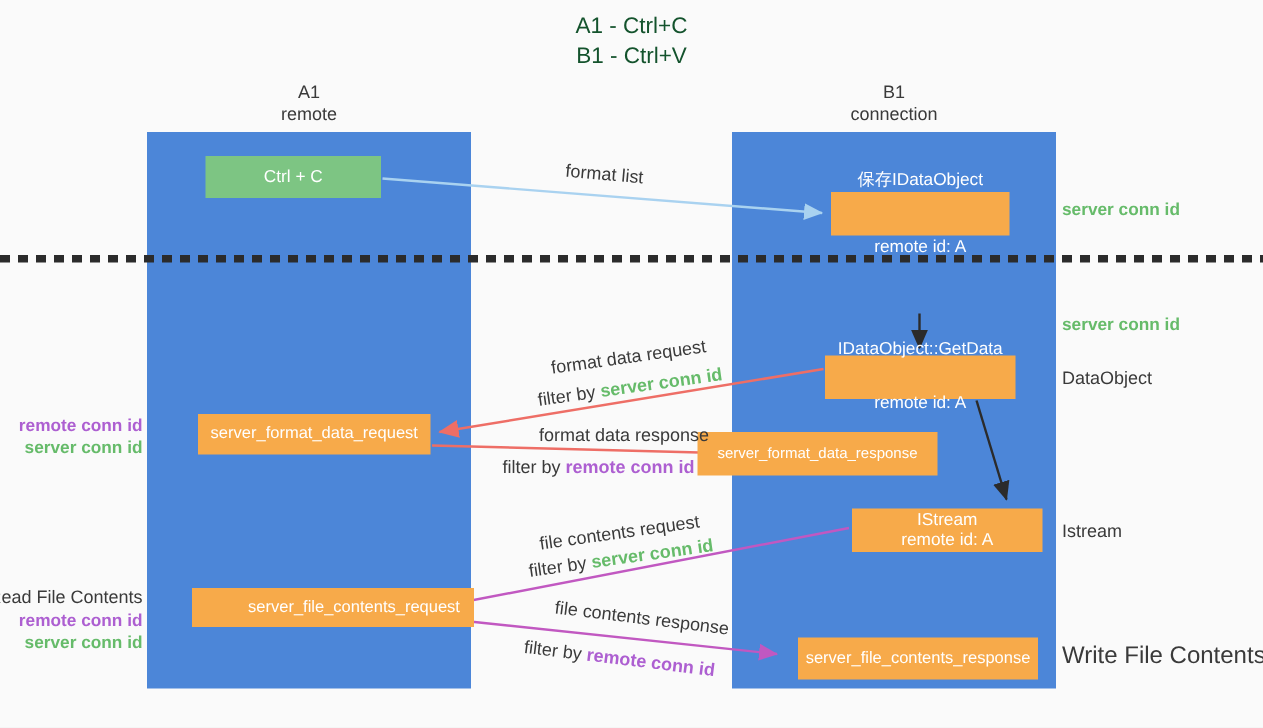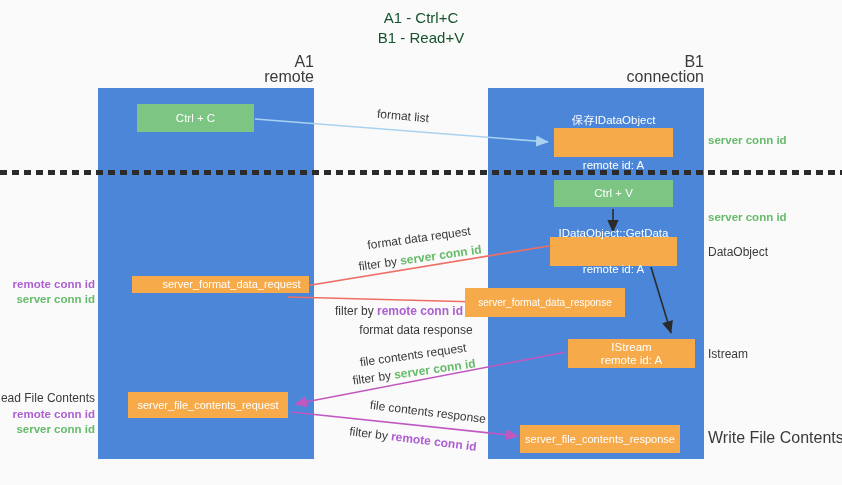--- a/index.html
+++ b/index.html
@@ -15,58 +15,58 @@
     --txt-dark:#3a3a3a;
   }
   html,body{margin:0;padding:0;}
   body{background:#e8e8e8;}
   .canvas{
     position:relative;width:842px;height:485px;background:#fafafa;
     font-family:"Liberation Sans",sans-serif;overflow:hidden;color:var(--txt-dark);
   }
   .col{position:absolute;top:88px;width:216px;height:371px;background:var(--blue);z-index:1;}
   #colA{left:98px;} #colB{left:488px;}
-  .col-header{position:absolute;top:54px;width:216px;text-align:right;font-size:16px;line-height:15px;z-index:2;}
+  .col-header{position:absolute;top:54px;width:216px;text-align:center;font-size:12px;line-height:15px;z-index:2;}
   #colA-header{left:98px;} #colB-header{left:488px;}
   .title{position:absolute;top:8px;left:0;width:100%;text-align:center;font-size:15px;line-height:20px;color:#14532d;z-index:2;}
   .dashline{position:absolute;left:0;top:170px;width:842px;height:5px;z-index:2;
     background:repeating-linear-gradient(90deg,#2b2b2b 0 7px,transparent 7px 12px);}
   svg.arrows{position:absolute;left:0;top:0;z-index:3;}
   .box{position:absolute;z-index:4;display:flex;flex-direction:column;align-items:center;justify-content:center;
     text-align:center;color:#fff;font-size:11.5px;line-height:13px;white-space:nowrap;}
   .green{background:var(--green);text-align:right;}
   .orange{background:var(--orange);}
   #box-ctrlc{left:137px;top:104px;width:117px;height:28px;}
   #box-save{left:554px;top:128px;width:119px;height:29px;gap:32px;}
   #box-ctrlv{left:554px;top:180px;width:119px;height:27px;}
   #box-getdata{left:550px;top:237px;width:127px;height:29px;gap:23px;}
-  #box-freq{left:132px;top:276px;width:155px;height:17px;font-size:11px;padding-left:22px;}
+  #box-freq{left:132px;top:276px;width:155px;height:27px;font-size:11px;}
   #box-fres{left:465px;top:288px;width:160px;height:29px;font-size:10px;text-align:right;}
   #box-istream{left:568px;top:339px;width:127px;height:29px;}
-  #box-filereq{left:128px;top:392px;width:160px;height:26px;font-size:11px;}
-  #box-fileres{left:520px;top:425px;width:160px;height:28px;font-size:11px;justify-content:center;}
+  #box-filereq{left:128px;top:392px;width:160px;height:26px;font-size:11px;padding-left:28px;}
+  #box-fileres{left:532px;top:425px;width:160px;height:28px;font-size:11px;justify-content:center;}
   .lbl{position:absolute;z-index:5;font-size:12px;color:var(--txt-dark);white-space:nowrap;
     transform:translate(-50%,-50%);}
   .rneg8{transform:translate(-50%,-50%) rotate(-8deg);}
   .rpos7{transform:translate(-50%,-50%) rotate(7deg);}
   .rpos5{transform:translate(-50%,-50%) rotate(5deg);}
   .kgreen{color:var(--txt-green);font-weight:bold;}
   .kpurple{color:var(--txt-purple);font-weight:bold;}
   .side{position:absolute;z-index:5;font-size:11.5px;line-height:15px;white-space:nowrap;}
   .side.right{left:708px;}
   .side.leftcol{right:747px;text-align:right;}
 </style>
 </head>
 <body>
 
 <div class="canvas">
 
   <div class="title">
     <div>A1 - Ctrl+C</div>
-    <div>B1 - Read+V</div>
+    <div>B1 - Ctrl+V</div>
   </div>
 
   <div class="col-header" id="colA-header">
     <div>A1</div>
     <div>remote</div>
   </div>
   <div class="col-header" id="colB-header">
     <div>B1</div>
     <div>connection</div>
   </div>
@@ -100,23 +100,20 @@
     <line x1="291" y1="412" x2="518" y2="436" stroke="var(--arrow-mag)" stroke-width="1.6" marker-end="url(#mk-mag)"></line>
   </svg>
 
   <div class="box green" id="box-ctrlc">
     <span>Ctrl + C</span>
   </div>
   <div class="box orange" id="box-save">
     <span>保存IDataObject</span>
     <span>remote id: A</span>
   </div>
-  <div class="box green" id="box-ctrlv">
-    <span>Ctrl + V</span>
-  </div>
   <div class="box orange" id="box-getdata">
     <span>IDataObject::GetData</span>
     <span>remote id: A</span>
   </div>
   <div class="box orange" id="box-freq">
     <span>server_format_data_request</span>
   </div>
   <div class="box orange" id="box-fres">
     <span>server_format_data_response</span>
   </div>
@@ -132,21 +129,21 @@
   </div>
 
   <div class="lbl rpos5" style="left:403px;top:116px;">format list</div>
 
   <div class="lbl rneg8" style="left:419px;top:238px;">format data request</div>
   <div class="lbl rneg8" style="left:420px;top:258px;">
     <span>filter by</span>
     <span class="kgreen">server conn id</span>
   </div>
 
-  <div class="lbl" style="left:416px;top:290px;margin-top:40px;">format data response</div>
+  <div class="lbl" style="left:416px;top:290px;">format data response</div>
   <div class="lbl" style="left:399px;top:311px;">
     <span>filter by</span>
     <span class="kpurple">remote conn id</span>
   </div>
 
   <div class="lbl rneg8" style="left:413px;top:355px;">file contents request</div>
   <div class="lbl rneg8" style="left:414px;top:372px;">
     <span>filter by</span>
     <span class="kgreen">server conn id</span>
   </div>

